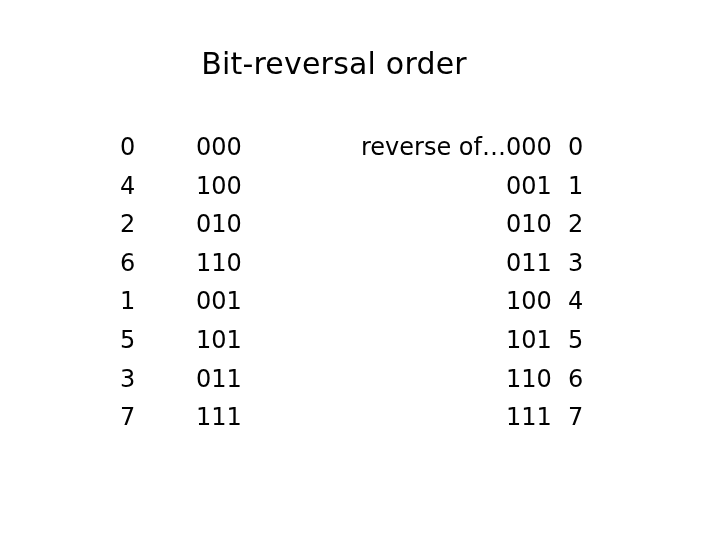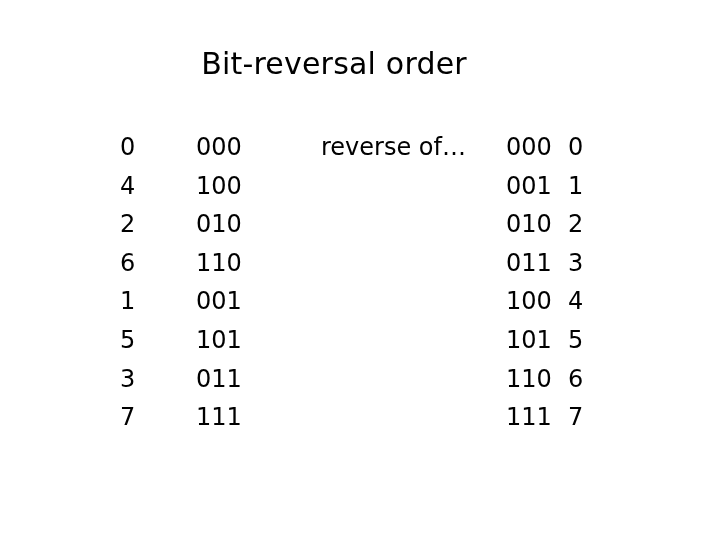--- a/index.html
+++ b/index.html
@@ -43,21 +43,21 @@
     line-height: 1.0;
   }
   table.bitrev td {
     padding: 0;
     height: 38.6px;
     vertical-align: top;
     white-space: pre;
   }
   .col-dec-left   { width: 76px; text-align: left; }
   .col-bin-left   { width: 85px; text-align: left; }
-  .col-label      { width: 225px; text-align: center; }
+  .col-label      { width: 225px; text-align: right; }
   .col-bin-right  { width: 62px; text-align: left; }
   .col-dec-right  { width: 40px; text-align: left; }
 </style>
 </head>
 <body>
 
 <div class="slide">
 
   <div class="slide-title">Bit-reversal order</div>
 

